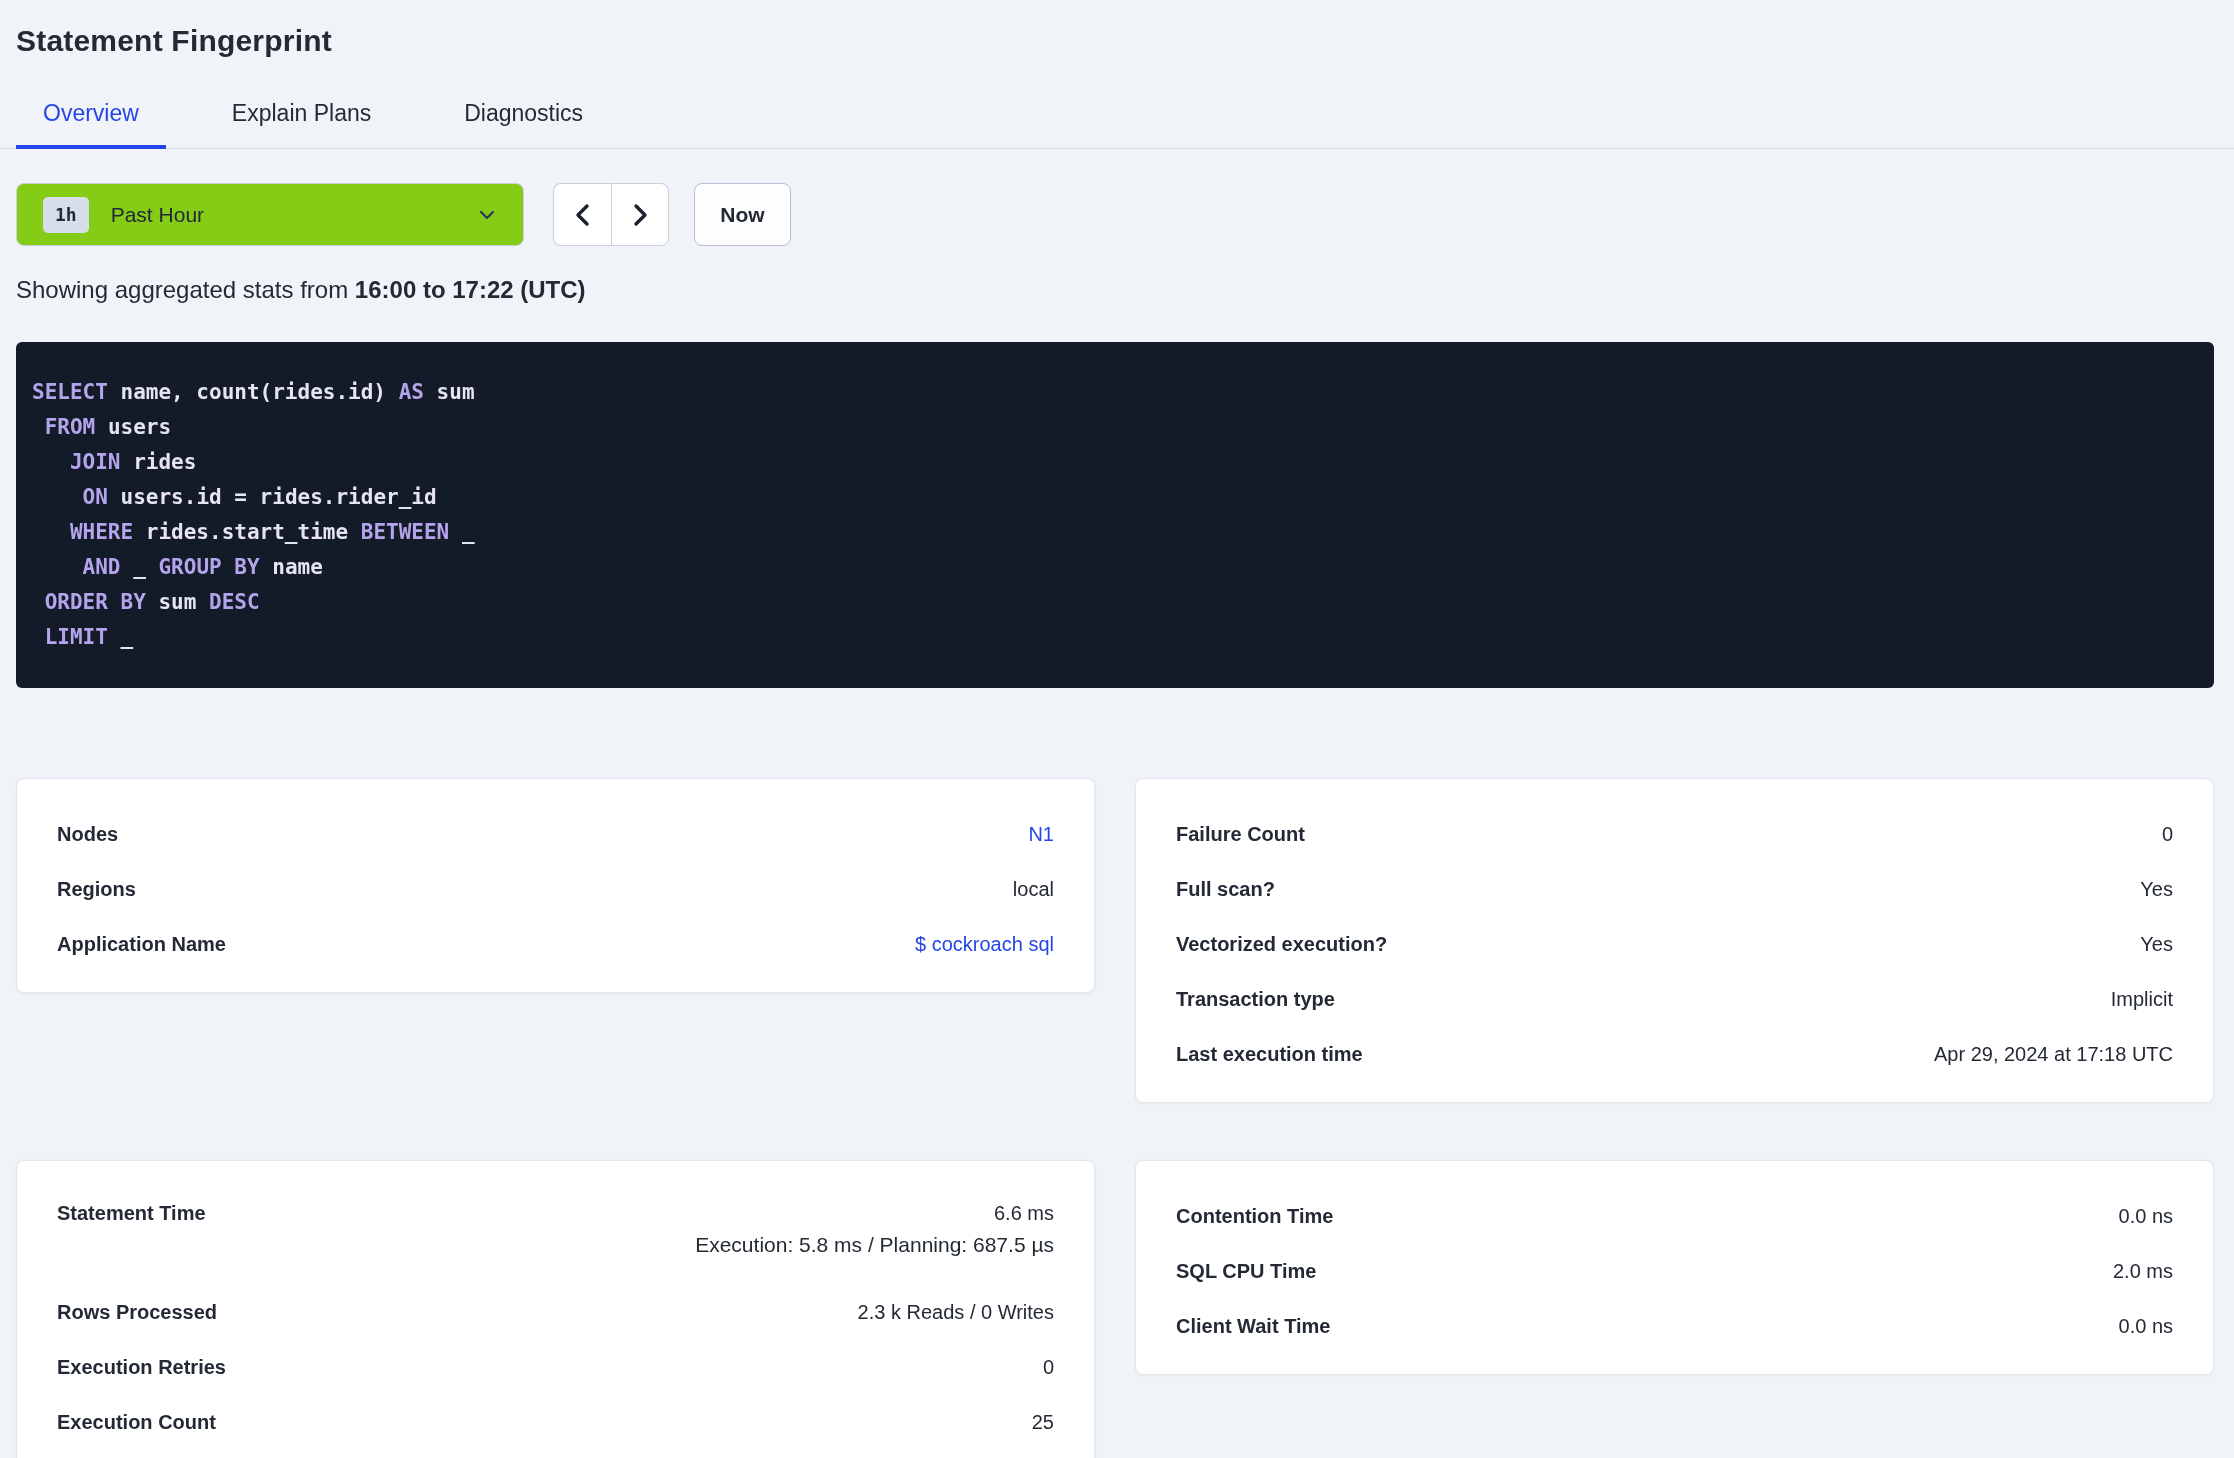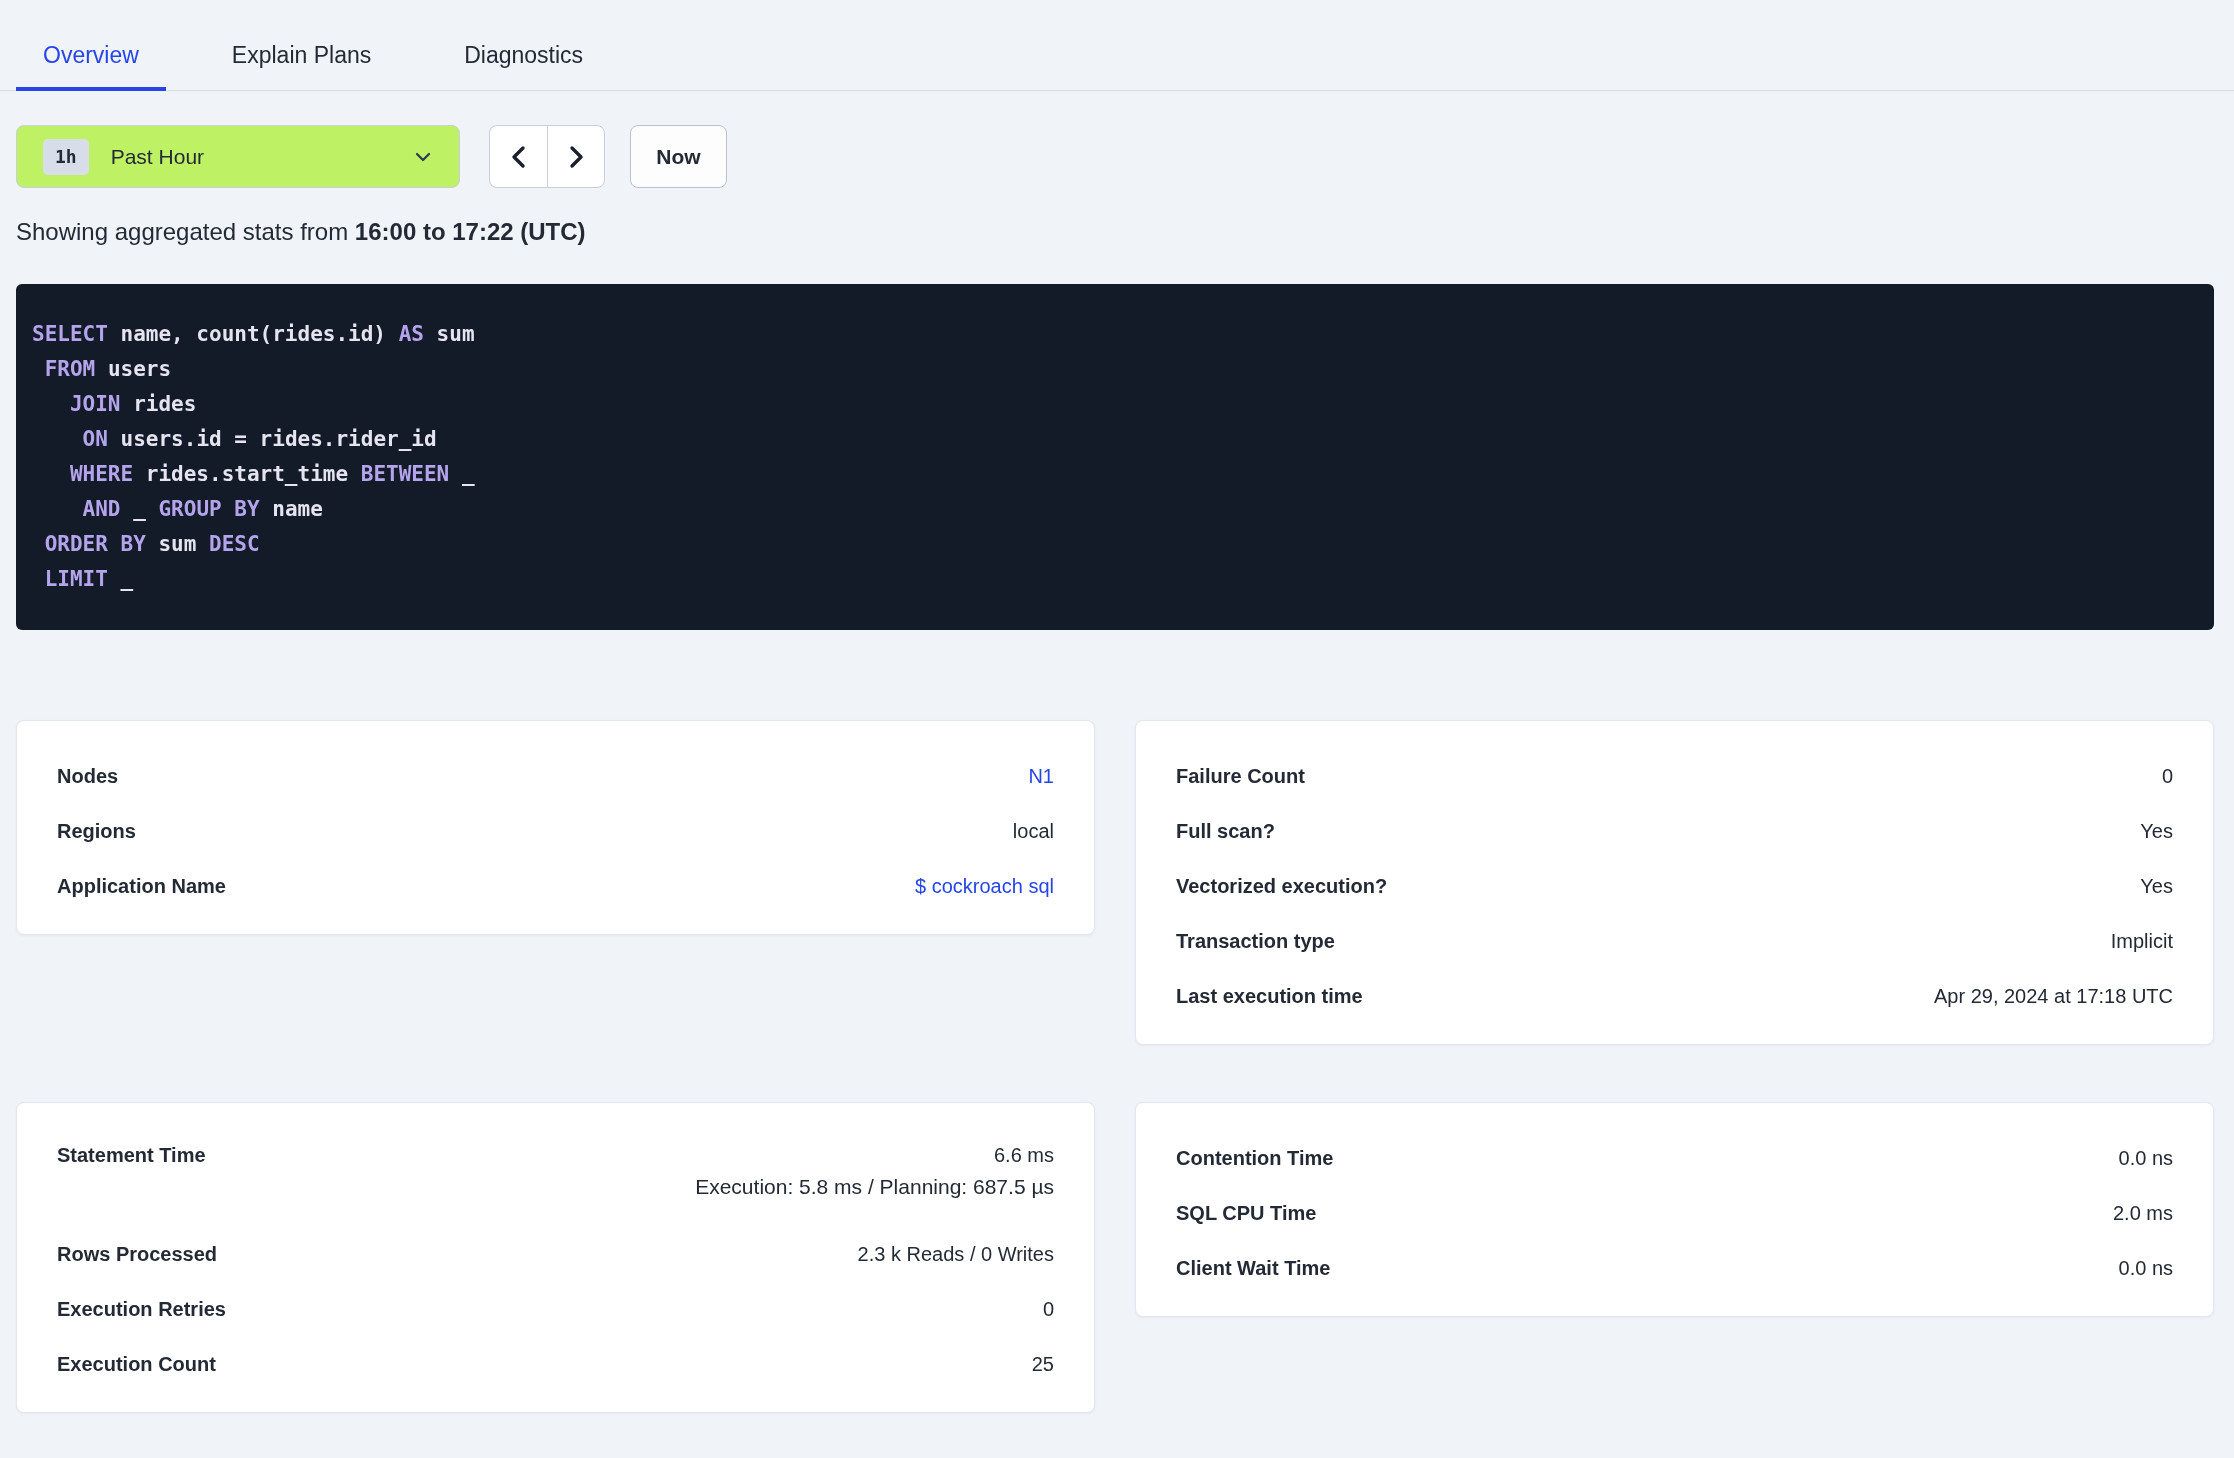--- a/index.html
+++ b/index.html
@@ -49,21 +49,21 @@
     color:var(--ink);
     border-bottom:4px solid transparent;
     font-family:"Liberation Sans", sans-serif;
     position:relative;z-index:1;
   }
   .tab.active{color:var(--blue);border-bottom-color:var(--blue)}
 
   
   .controls{margin-top:34px;display:flex;align-items:stretch;height:63px}
   .dropdown{
-    width:444px;background:#bef264;border:1px solid var(--ctrl-border);
+    width:508px;background:#84cc16;border:1px solid var(--ctrl-border);
     border-radius:8px;display:flex;align-items:center;
     padding:0 26px;cursor:pointer;
   }
   .badge{
     background:var(--badge-bg);border-radius:5px;
     font-family:"DejaVu Sans Mono", monospace;
     font-weight:700;font-size:18px;color:var(--ink);
     padding:9px 12px;line-height:1;
   }
   .range-label{font-size:21px;margin-left:22px;flex:1}
@@ -129,20 +129,21 @@
   .row .value a{color:var(--blue);text-decoration:none;cursor:pointer}
   .row .sub{font-size:21px;margin-top:8px;color:var(--ink)}
 
   .icon{display:inline-flex}
 </style>
 </head>
 <body>
 
 <div class="page">
 
+  <h1 class="page-title">Statement Fingerprint</h1>
 
   <div class="tabs-row">
     <div class="tabs" id="tabs">
         <button class="tab active">Overview</button>
         <button class="tab">Explain Plans</button>
         <button class="tab">Diagnostics</button>
       </div>
   </div>
 
   <div class="controls">

